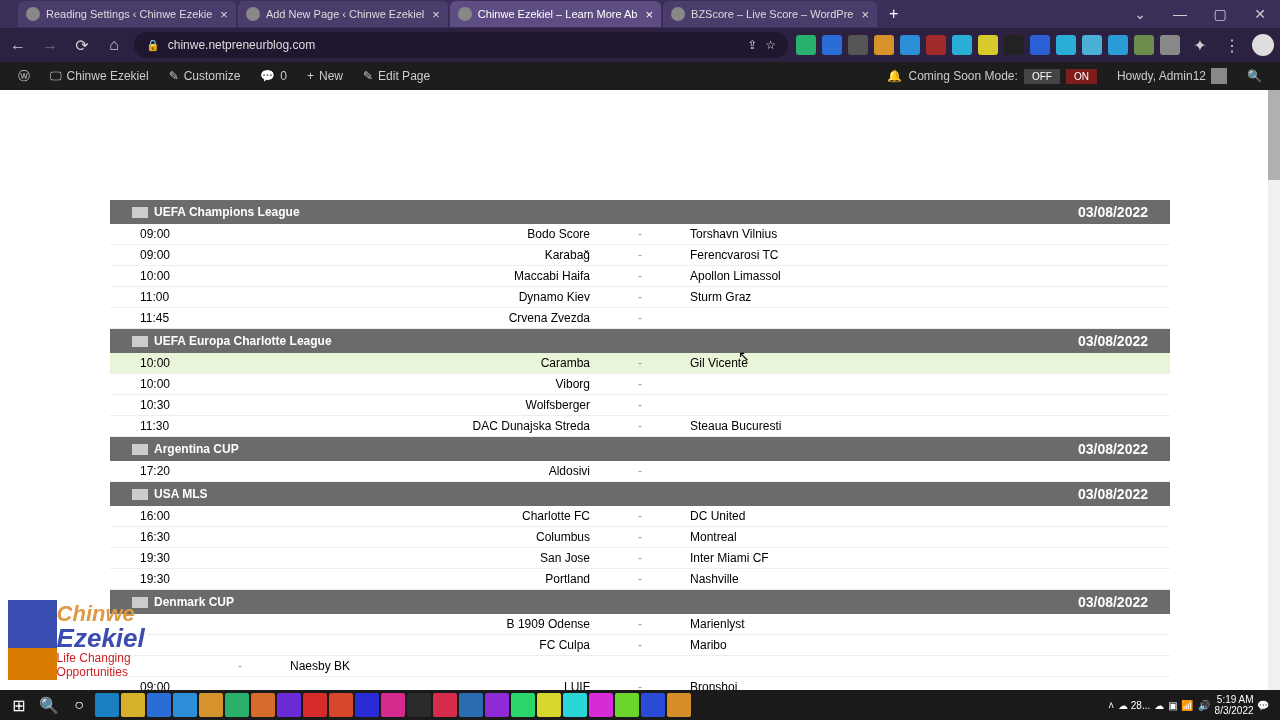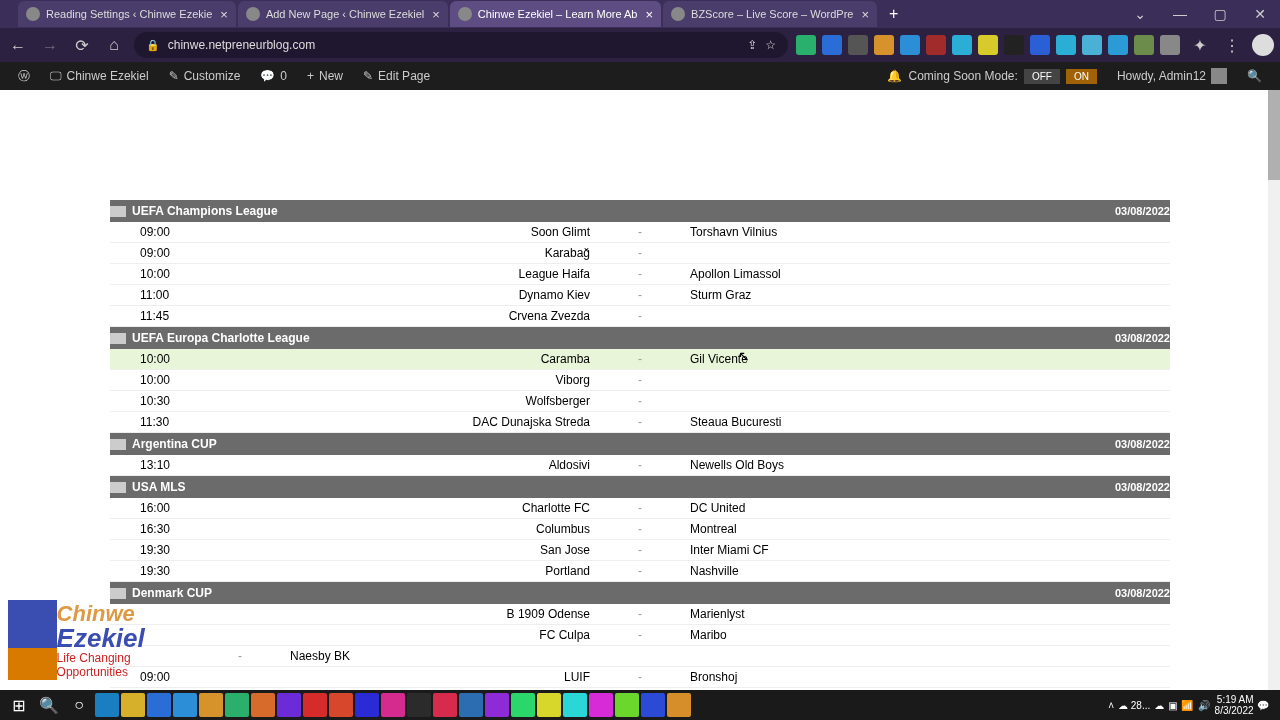--- a/index.html
+++ b/index.html
@@ -23,29 +23,29 @@
 .ext-icons { display: flex; gap: 6px; align-items: center; }
 .ext-icon { width: 20px; height: 20px; border-radius: 3px; cursor: pointer; }
 .avatar { width: 22px; height: 22px; border-radius: 50%; background: #ddd; cursor: pointer; }
 
 
 .wp-bar { height: 28px; background: #1d1d1d; color: #ccc; display: flex; align-items: center; font-size: 12px; padding: 0 8px; }
 .wp-item { display: flex; align-items: center; gap: 5px; padding: 0 10px; cursor: pointer; height: 100%; }
 .wp-spacer { flex: 1; }
 .wp-toggle { display: flex; align-items: center; gap: 6px; }
 .toggle-off { background: #444; color: #fff; padding: 2px 8px; font-size: 10px; }
-.toggle-on { background: #a16207; color: #fff; padding: 2px 8px; font-size: 10px; }
+.toggle-on { background: #7f1d1d; color: #fff; padding: 2px 8px; font-size: 10px; }
 .wp-avatar { width: 16px; height: 16px; background: #888; }
 
 
 .page { position: absolute; top: 90px; left: 0; right: 0; bottom: 30px; overflow-y: auto; background: #fff; }
 .content { width: 1060px; margin: 110px auto 0; }
-.league-header { background: #6b6b6b; color: #fff; font-size: 12px; font-weight: bold; padding: 4px 0; display: flex; align-items: center; }
+.league-header { background: #6b6b6b; color: #fff; font-size: 12px; font-weight: bold; padding: 4px 22px; display: flex; align-items: center; }
 .league-flag { width: 16px; height: 11px; background: #ccc; margin-right: 6px; display: inline-block; }
-.league-date { margin-left: auto; font-size: 11px; }
+.league-date { margin-left: auto; font-size: 14px; }
 .match-row { display: flex; font-size: 12px; padding: 3px 0; border-bottom: 1px solid #eee; align-items: center; }
 .match-row.highlight { background: #e8f5d8; }
 .m-time { width: 100px; padding-left: 30px; }
 .m-home { width: 400px; text-align: right; padding-right: 20px; }
 .m-sep { width: 60px; text-align: center; color: #999; }
 .m-away { flex: 1; padding-left: 20px; }
 
 
 .logo-overlay { position: absolute; left: 8px; bottom: 35px; width: 180px; height: 90px; display: flex; align-items: center; }
 .logo-mark { width: 55px; height: 80px; background: linear-gradient(#3a4db0 60%, #d97a00 60%); position: relative; }
@@ -159,32 +159,33 @@
 
 <div class="page">
   <div class="content" id="leagues">
       <div class="league-header">
         <span class="league-flag"></span>
         <span>UEFA Champions League</span>
         <span class="league-date">03/08/2022</span>
       </div>
       <div class="match-row">
         <div class="m-time">09:00</div>
-        <div class="m-home">Soon Glimt</div>
+        <div class="m-home">Bodo Score</div>
         <div class="m-sep">-</div>
         <div class="m-away">Torshavn Vilnius</div>
       </div>
       <div class="match-row">
         <div class="m-time">09:00</div>
         <div class="m-home">Karabağ</div>
         <div class="m-sep">-</div>
+        <div class="m-away">Ferencvarosi TC</div>
       </div>
       <div class="match-row">
         <div class="m-time">10:00</div>
-        <div class="m-home">League Haifa</div>
+        <div class="m-home">Maccabi Haifa</div>
         <div class="m-sep">-</div>
         <div class="m-away">Apollon Limassol</div>
       </div>
       <div class="match-row">
         <div class="m-time">11:00</div>
         <div class="m-home">Dynamo Kiev</div>
         <div class="m-sep">-</div>
         <div class="m-away">Sturm Graz</div>
       </div>
       <div class="match-row">
@@ -218,24 +219,23 @@
         <div class="m-home">DAC Dunajska Streda</div>
         <div class="m-sep">-</div>
         <div class="m-away">Steaua Bucuresti</div>
       </div>
       <div class="league-header">
         <span class="league-flag"></span>
         <span>Argentina CUP</span>
         <span class="league-date">03/08/2022</span>
       </div>
       <div class="match-row">
-        <div class="m-time">13:10</div>
+        <div class="m-time">17:20</div>
         <div class="m-home">Aldosivi</div>
         <div class="m-sep">-</div>
-        <div class="m-away">Newells Old Boys</div>
       </div>
       <div class="league-header">
         <span class="league-flag"></span>
         <span>USA MLS</span>
         <span class="league-date">03/08/2022</span>
       </div>
       <div class="match-row">
         <div class="m-time">16:00</div>
         <div class="m-home">Charlotte FC</div>
         <div class="m-sep">-</div>

